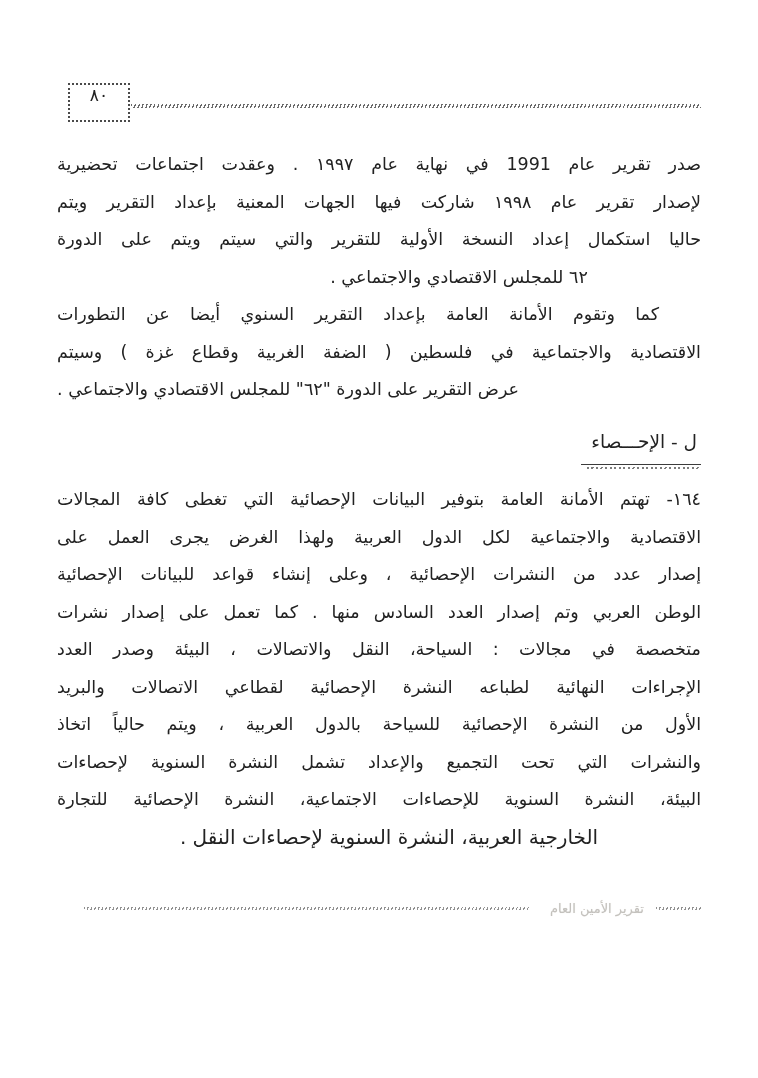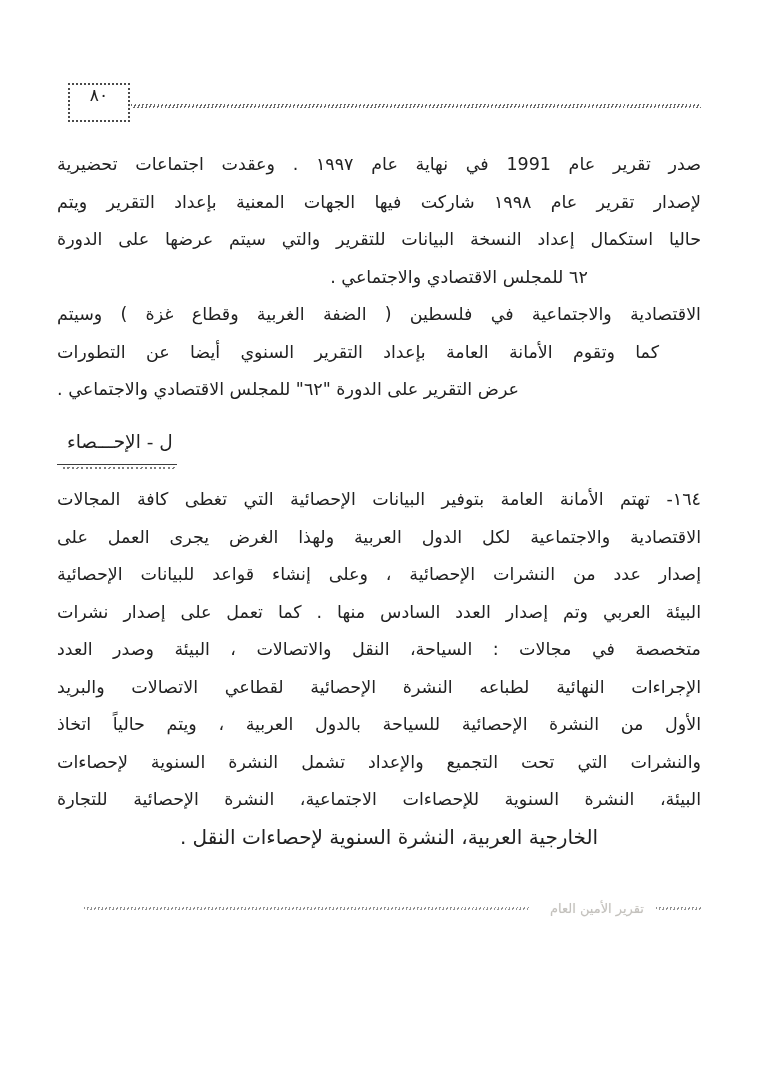--- a/index.html
+++ b/index.html
@@ -41,21 +41,21 @@
     line-height: 37.5px;
     color: #222;
   }
   .tline { text-align: justify; text-align-last: justify; }
   .indent-first { text-indent: 42px; }
   .p1-last { text-align: left; text-align-last: center; padding-left: 160px; }
   .p2-last { text-align: left; text-align-last: left; }
   .p164-last { text-align: left; text-align-last: center; font-size: 20px; padding-left: 20px; }
 
   
-  .heading-row { margin: 14px 0 16px; text-align: left; }
+  .heading-row { margin: 14px 0 16px; text-align: right; }
   .heading-text {
     display: inline-block;
     position: relative;
     padding: 0 4px 4px 10px;
     border-bottom: 1.5px solid #3c3c3c;
     font-size: 18.5px;
   }
   .heading-text::after {
     content: "";
     position: absolute;
@@ -94,39 +94,39 @@
   <div class="pagebox">
     <span>٨٠</span>
   </div>
   <div class="topline"></div>
 
   <div class="content">
 
     <div>
       <div class="tline">صدر تقرير عام 1991 في نهاية عام ١٩٩٧ . وعقدت  اجتماعات تحضيرية</div>
       <div class="tline">لإصدار تقرير عام ١٩٩٨ شاركت فيها الجهات المعنية بإعداد التقرير ويتم</div>
-      <div class="tline">حاليا استكمال إعداد النسخة البيانات للتقرير  والتي سيتم عرضها على الدورة</div>
+      <div class="tline">حاليا استكمال إعداد النسخة الأولية للتقرير  والتي سيتم ويتم على الدورة</div>
       <div class="p1-last">٦٢ للمجلس الاقتصادي والاجتماعي .</div>
     </div>
 
     <div>
+      <div class="tline indent-first">كما وتقوم الأمانة العامة بإعداد  التقرير السنوي أيضا عن التطورات</div>
       <div class="tline">الاقتصادية والاجتماعية  في فلسطين ( الضفة الغربية وقطاع غزة ) وسيتم</div>
-      <div class="tline indent-first">كما وتقوم الأمانة العامة بإعداد  التقرير السنوي أيضا عن التطورات</div>
       <div class="p2-last">عرض التقرير على الدورة "٦٢" للمجلس الاقتصادي والاجتماعي .</div>
     </div>
 
     <div class="heading-row">
       <span class="heading-text">ل - الإحـــصاء</span>
     </div>
 
     <div>
       <div class="tline">١٦٤- تهتم الأمانة العامة بتوفير البيانات الإحصائية التي تغطى كافة المجالات</div>
       <div class="tline">الاقتصادية والاجتماعية لكل الدول العربية  ولهذا الغرض يجرى العمل على</div>
       <div class="tline">إصدار عدد من النشرات الإحصائية ، وعلى إنشاء قواعد للبيانات الإحصائية</div>
-      <div class="tline">البيئة العربي وتم إصدار العدد السادس منها . كما تعمل على إصدار نشرات</div>
+      <div class="tline">الوطن العربي وتم إصدار العدد السادس منها . كما تعمل على إصدار نشرات</div>
       <div class="tline">متخصصة في  مجالات : السياحة، النقل والاتصالات ، البيئة وصدر العدد</div>
       <div class="tline">الإجراءات  النهائية لطباعه النشرة الإحصائية لقطاعي الاتصالات والبريد</div>
       <div class="tline">الأول من النشرة الإحصائية للسياحة بالدول العربية ، ويتم حالياً اتخاذ</div>
       <div class="tline">والنشرات التي تحت التجميع والإعداد تشمل النشرة السنوية لإحصاءات</div>
       <div class="tline">البيئة، النشرة السنوية للإحصاءات الاجتماعية، النشرة الإحصائية للتجارة</div>
       <div class="p164-last">الخارجية العربية، النشرة السنوية لإحصاءات النقل .</div>
     </div>
 
   </div>
 

